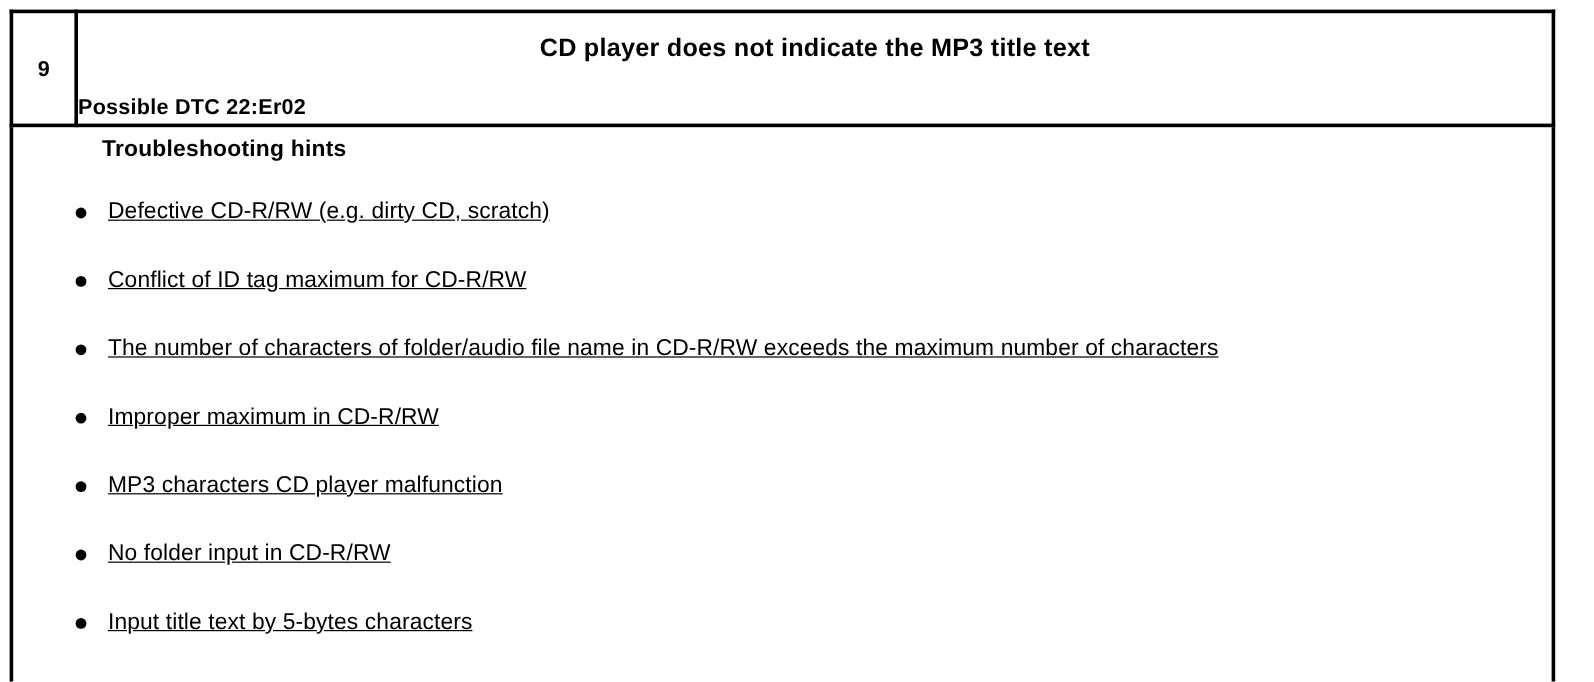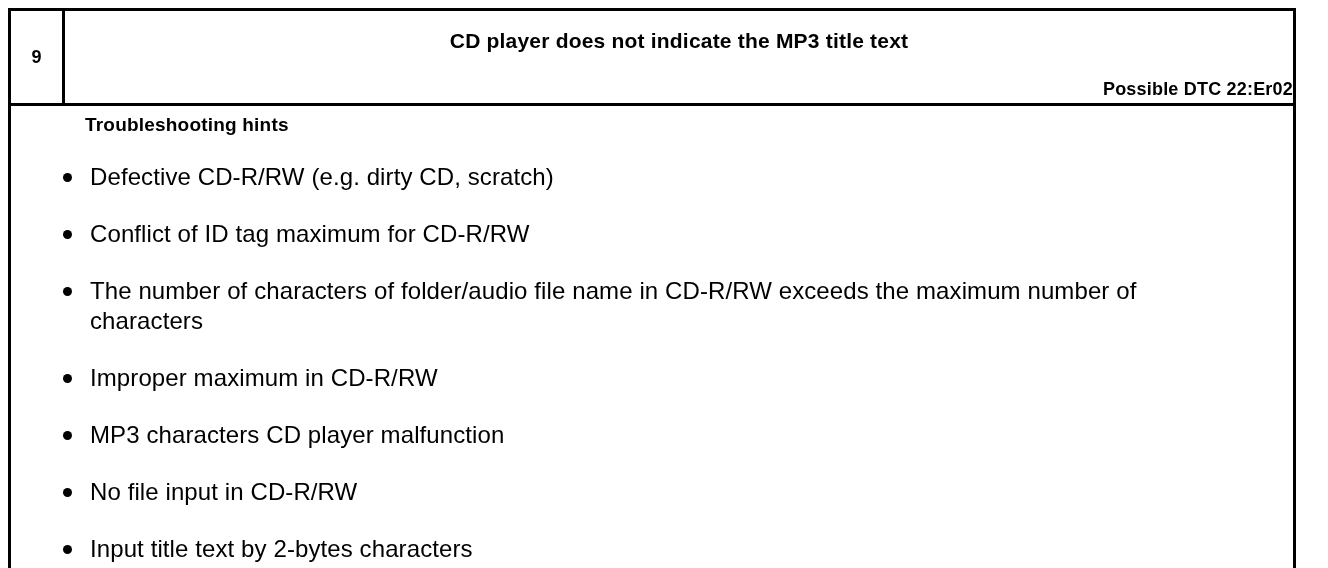--- a/index.html
+++ b/index.html
@@ -61,21 +61,21 @@
     line-height: 1;
     margin-top: 14px;
   }
 
   .header-dtc {
     font-size: 18px;
     font-weight: bold;
     letter-spacing: 0.2px;
     line-height: 1;
     margin-top: 29px;
-    text-align: right;
+    text-align: left;
   }
 
   
   .body-cell {
     height: 452px;
     vertical-align: top;
     padding: 0;
   }
 
   .body-inner {
@@ -101,24 +101,25 @@
     right: 0;
     margin: 0;
     padding: 0;
     list-style: none;
   }
 
   .hint-item {
     position: relative;
     padding-left: 79px;
     padding-right: 40px;
-    font-size: 24px;
+    font-size: 19px;
     line-height: 30px;
     margin-bottom: 27px;
     letter-spacing: 0.1px;
+    text-decoration: underline;
   }
 
   .hint-item .bullet {
     position: absolute;
     left: 52px;
     top: 11px;
     width: 9px;
     height: 9px;
     background: #000;
     border-radius: 50%;
@@ -166,25 +167,25 @@
               <li class="hint-item">
                 <span class="bullet"></span>
                 <span class="hint-text">Improper maximum in CD-R/RW</span>
               </li>
               <li class="hint-item">
                 <span class="bullet"></span>
                 <span class="hint-text">MP3 characters CD player malfunction</span>
               </li>
               <li class="hint-item">
                 <span class="bullet"></span>
-                <span class="hint-text">No file input in CD-R/RW</span>
+                <span class="hint-text">No folder input in CD-R/RW</span>
               </li>
               <li class="hint-item">
                 <span class="bullet"></span>
-                <span class="hint-text">Input title text by 2-bytes characters</span>
+                <span class="hint-text">Input title text by 5-bytes characters</span>
               </li>
             </ul>
           </div>
         </td>
       </tr>
     </tbody>
   </table>
 
 </div>
 

